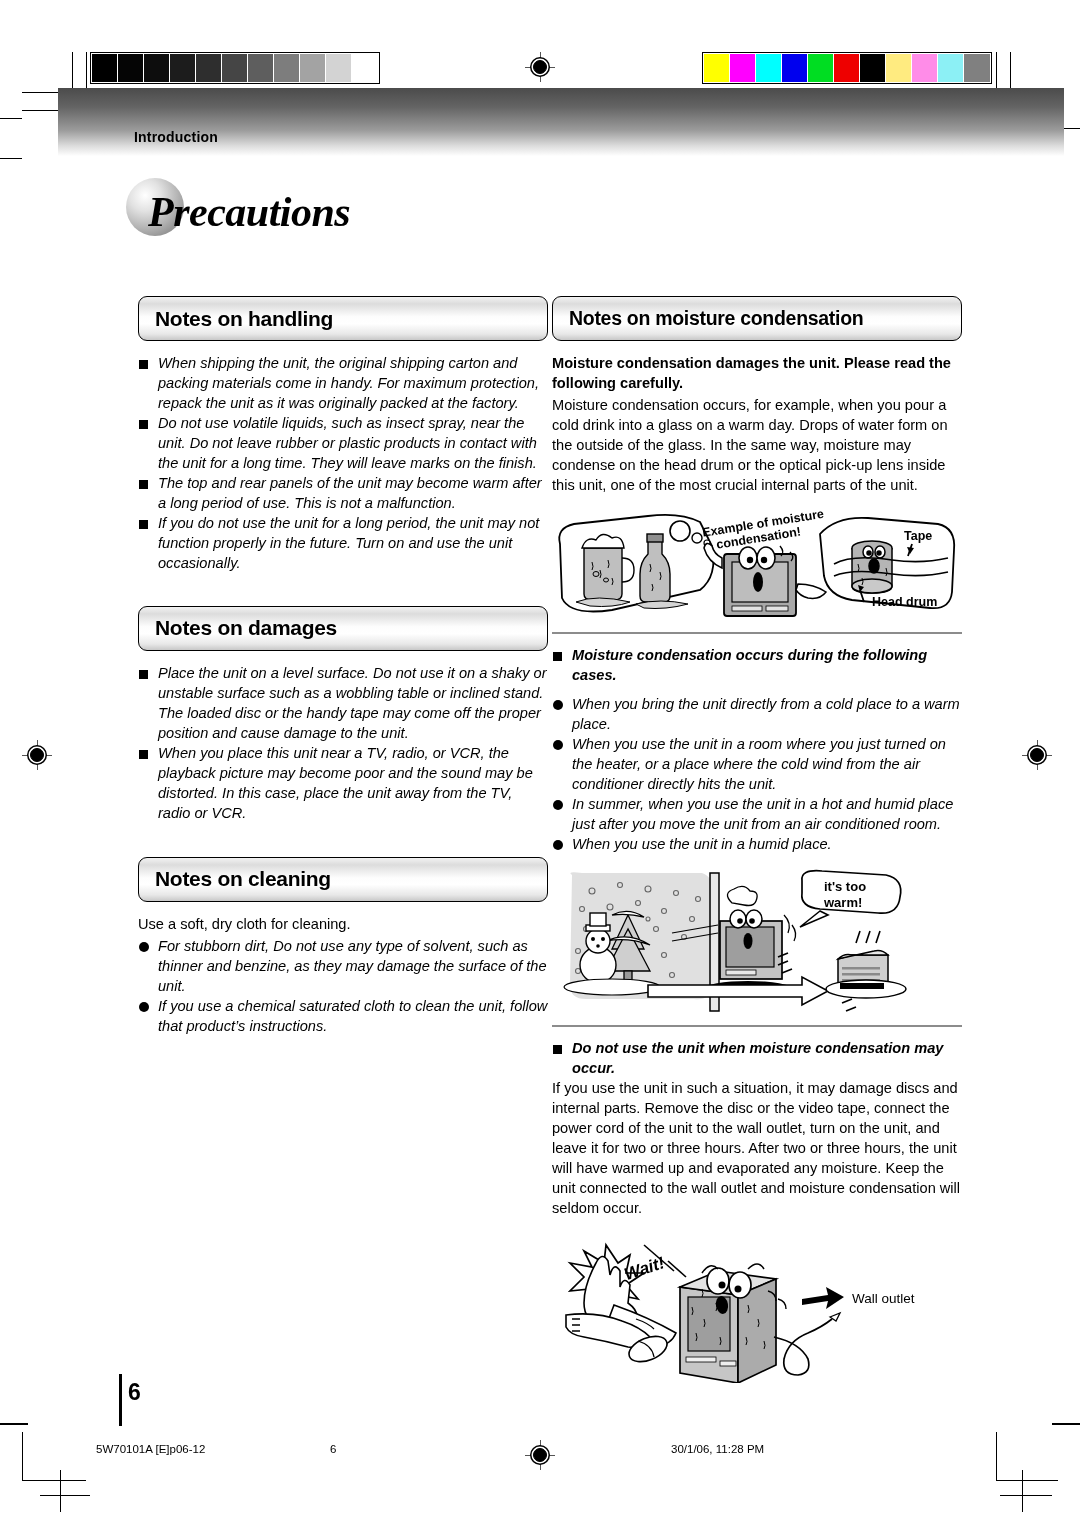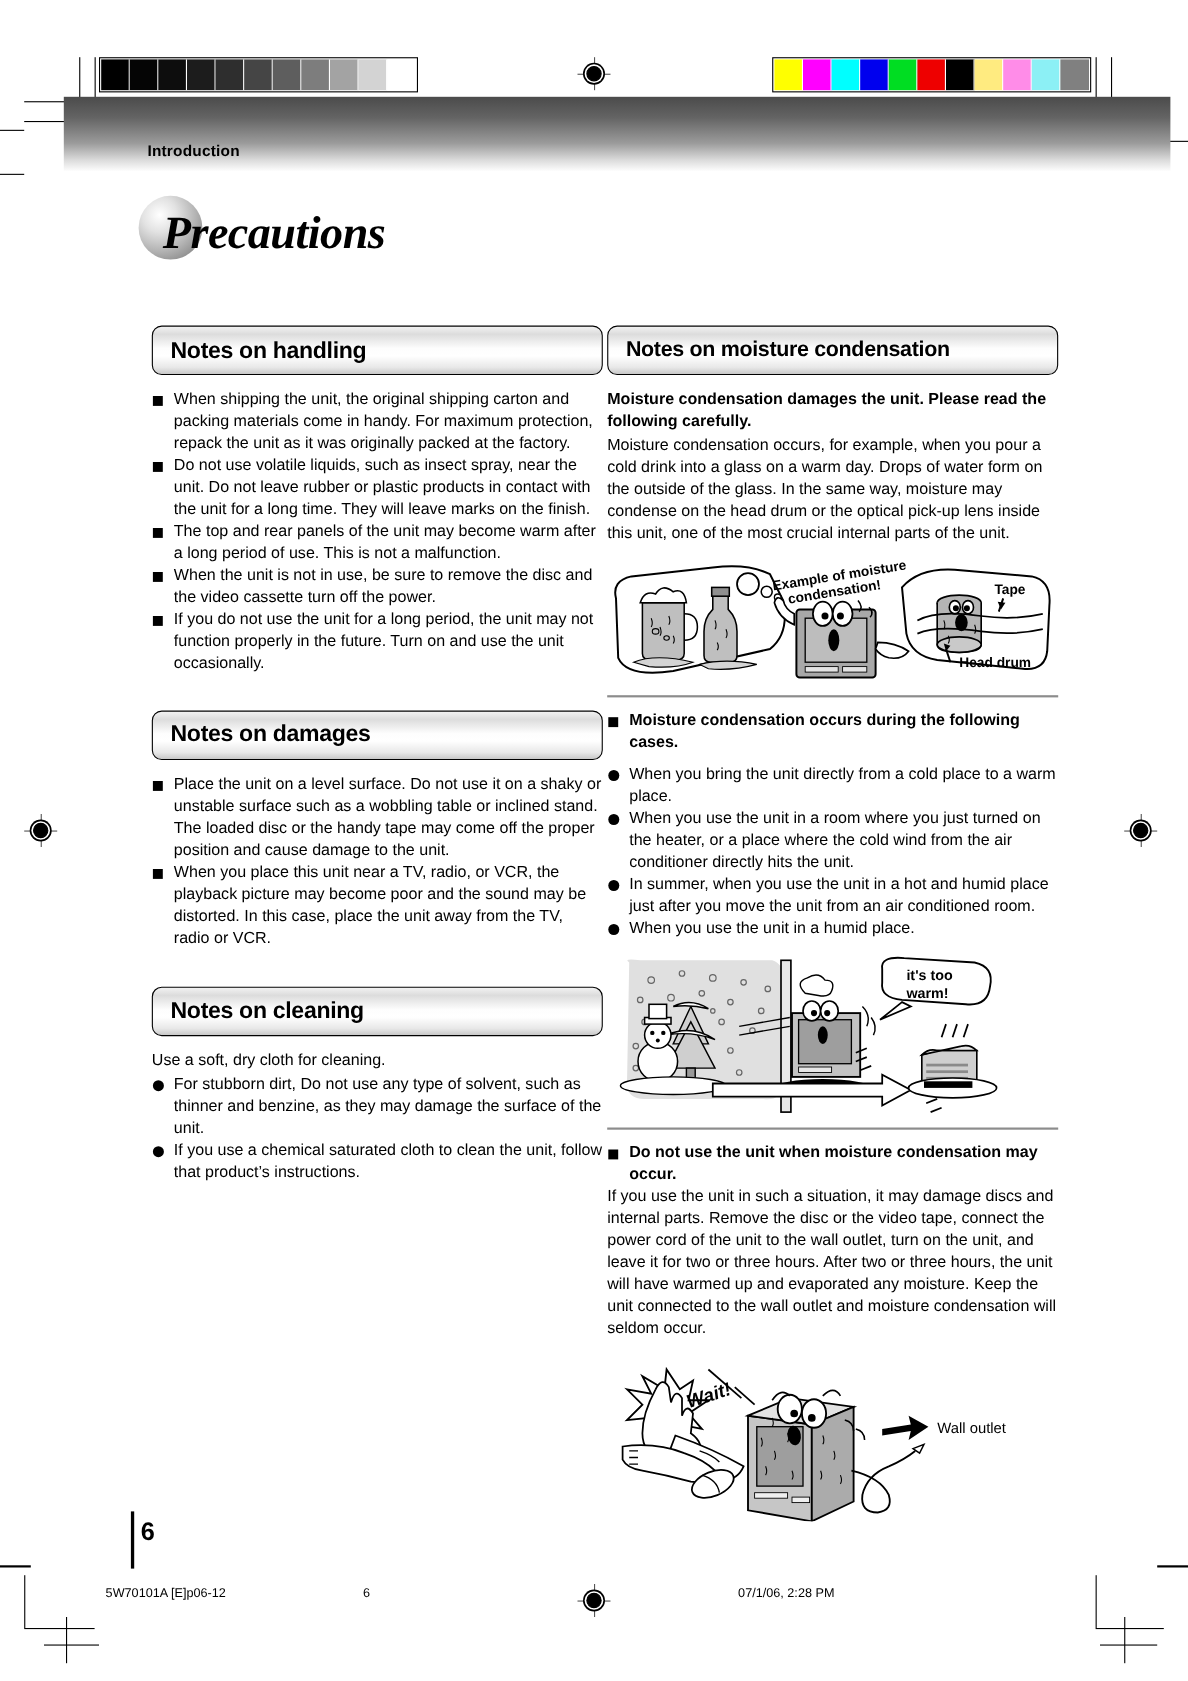--- a/index.html
+++ b/index.html
@@ -124,20 +124,21 @@
   .para.gap  { }
 
   ul.blist { list-style: none; }
   ul.blist li {
     position: relative;
     padding-left: 20px;
     font-size: 14.6px;
     line-height: 1.37;
     color: #000;
     margin-bottom: 0px;
+    font-style: italic;
   }
   ul.blist li .bsq {
     position: absolute;
     left: 1px; top: 6px;
     width: 9px; height: 9px;
     background: #000;
   }
   ul.blist li .bdot {
     position: absolute;
     left: 1px; top: 5px;
@@ -268,21 +269,21 @@
 
 <div class="col col-left">
 
   <div class="pill">
     <span>Notes on handling</span>
   </div>
   <ul class="blist">
     <li><span class="bsq"></span><span>When shipping the unit, the original shipping carton and packing materials come in handy. For maximum protection, repack the unit as it was originally packed at the factory.</span></li>
     <li><span class="bsq"></span><span>Do not use volatile liquids, such as insect spray, near the unit. Do not leave rubber or plastic products in contact with the unit for a long time. They will leave marks on the finish.</span></li>
     <li><span class="bsq"></span><span>The top and rear panels of the unit may become warm after a long period of use. This is not a malfunction.</span></li>
-    <li><span class="bsq"></span><span>When the unit is not in use, be sure to remove the disc and the video cassette turn off the power.</span></li>
+    <li><span class="bsq"></span></li>
     <li><span class="bsq"></span><span>If you do not use the unit for a long period, the unit may not function properly in the future. Turn on and use the unit occasionally.</span></li>
   </ul>
 
   <div class="pill" style="margin-top:32px;">
     <span>Notes on damages</span>
   </div>
   <ul class="blist">
     <li><span class="bsq"></span><span>Place the unit on a level surface. Do not use it on a shaky or unstable surface such as a wobbling table or inclined stand. The loaded disc or the handy tape may come off the proper position and cause damage to the unit.</span></li>
     <li><span class="bsq"></span><span>When you place this unit near a TV, radio, or VCR, the playback picture may become poor and the sound may be distorted. In this case, place the unit away from the TV, radio or VCR.</span></li>
   </ul>
@@ -577,13 +578,13 @@
     <text x="300" y="70" font-family="Liberation Sans, sans-serif" font-size="13.5" fill="#000">Wall outlet</text>
   </svg>
 
 </div>
 
 <div class="pagenum-rule"></div>
 <div class="pagenum">6</div>
 
 <div class="footer-item f-code">5W70101A [E]p06-12</div>
 <div class="footer-item f-page">6</div>
-<div class="footer-item f-date">07/1/06, 2:28 PM</div>
+<div class="footer-item f-date">30/1/06, 11:28 PM</div>
 
 </body></html>

